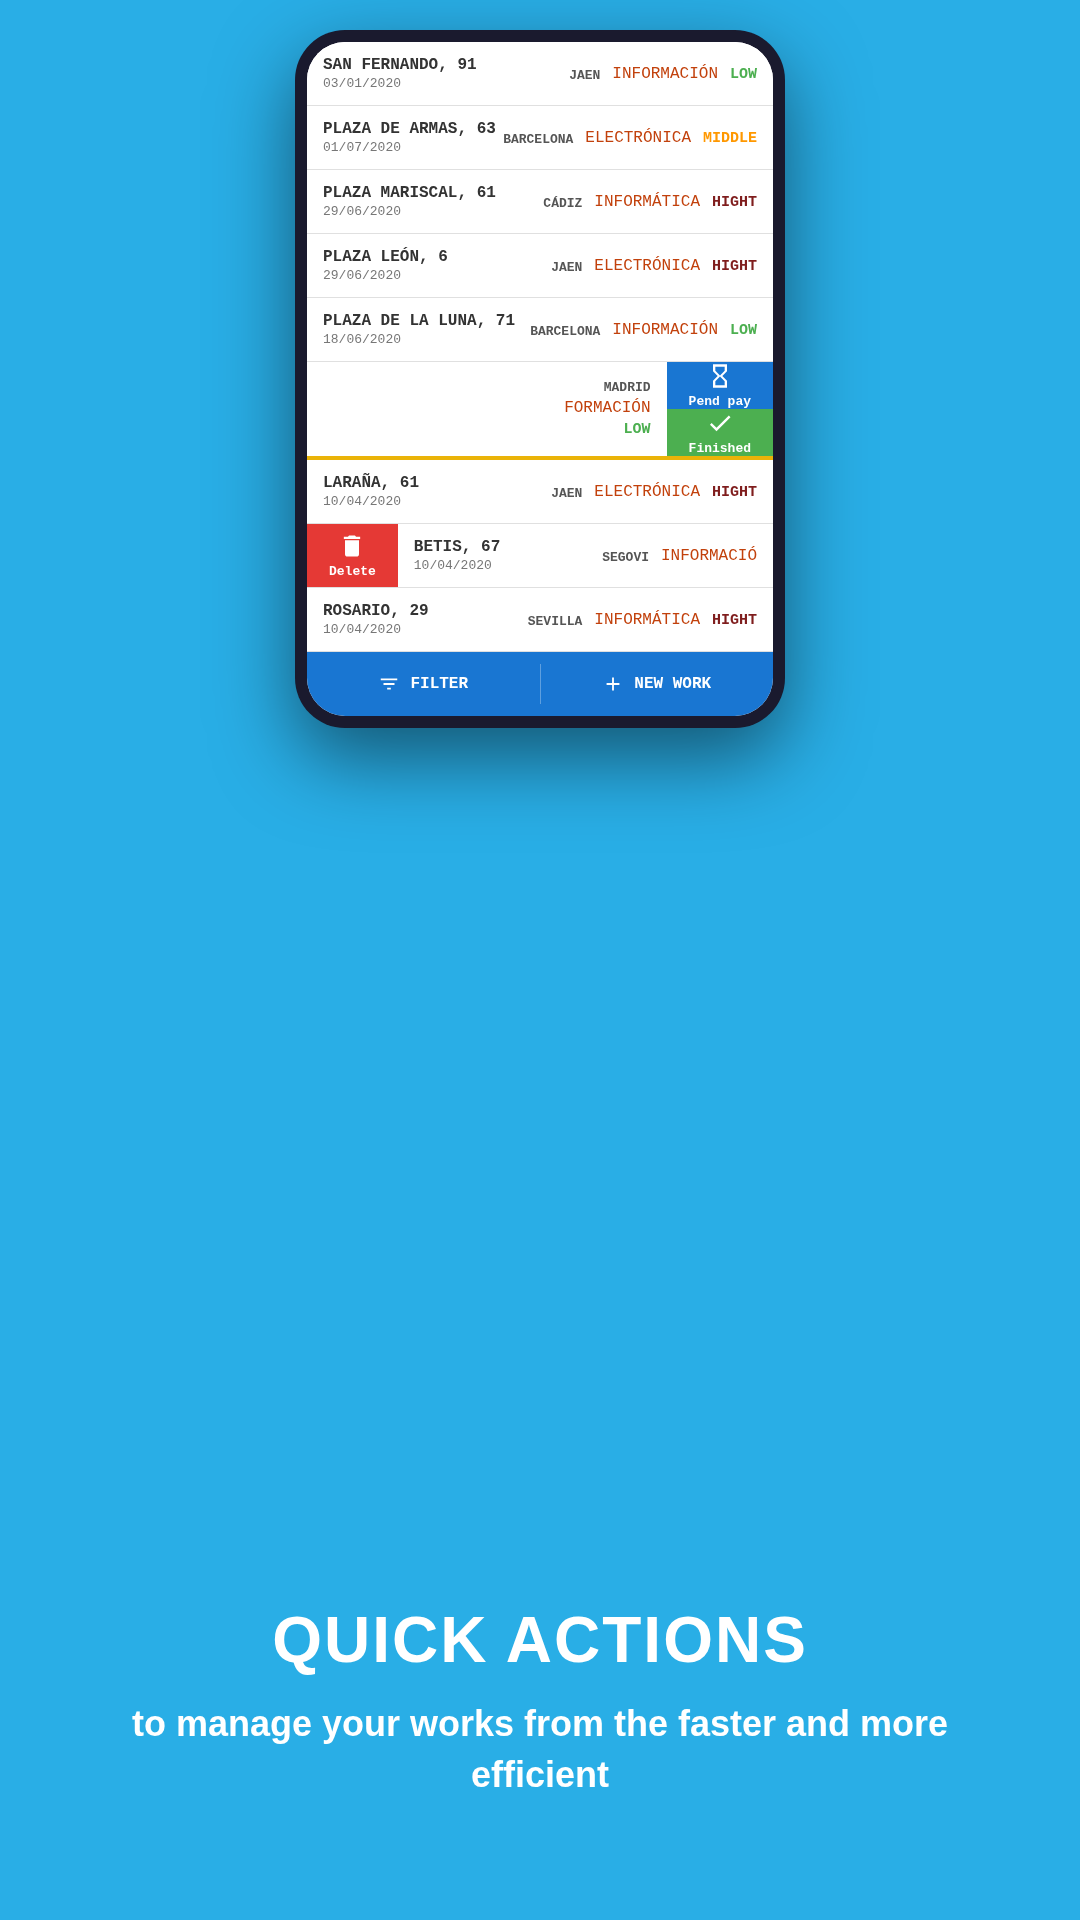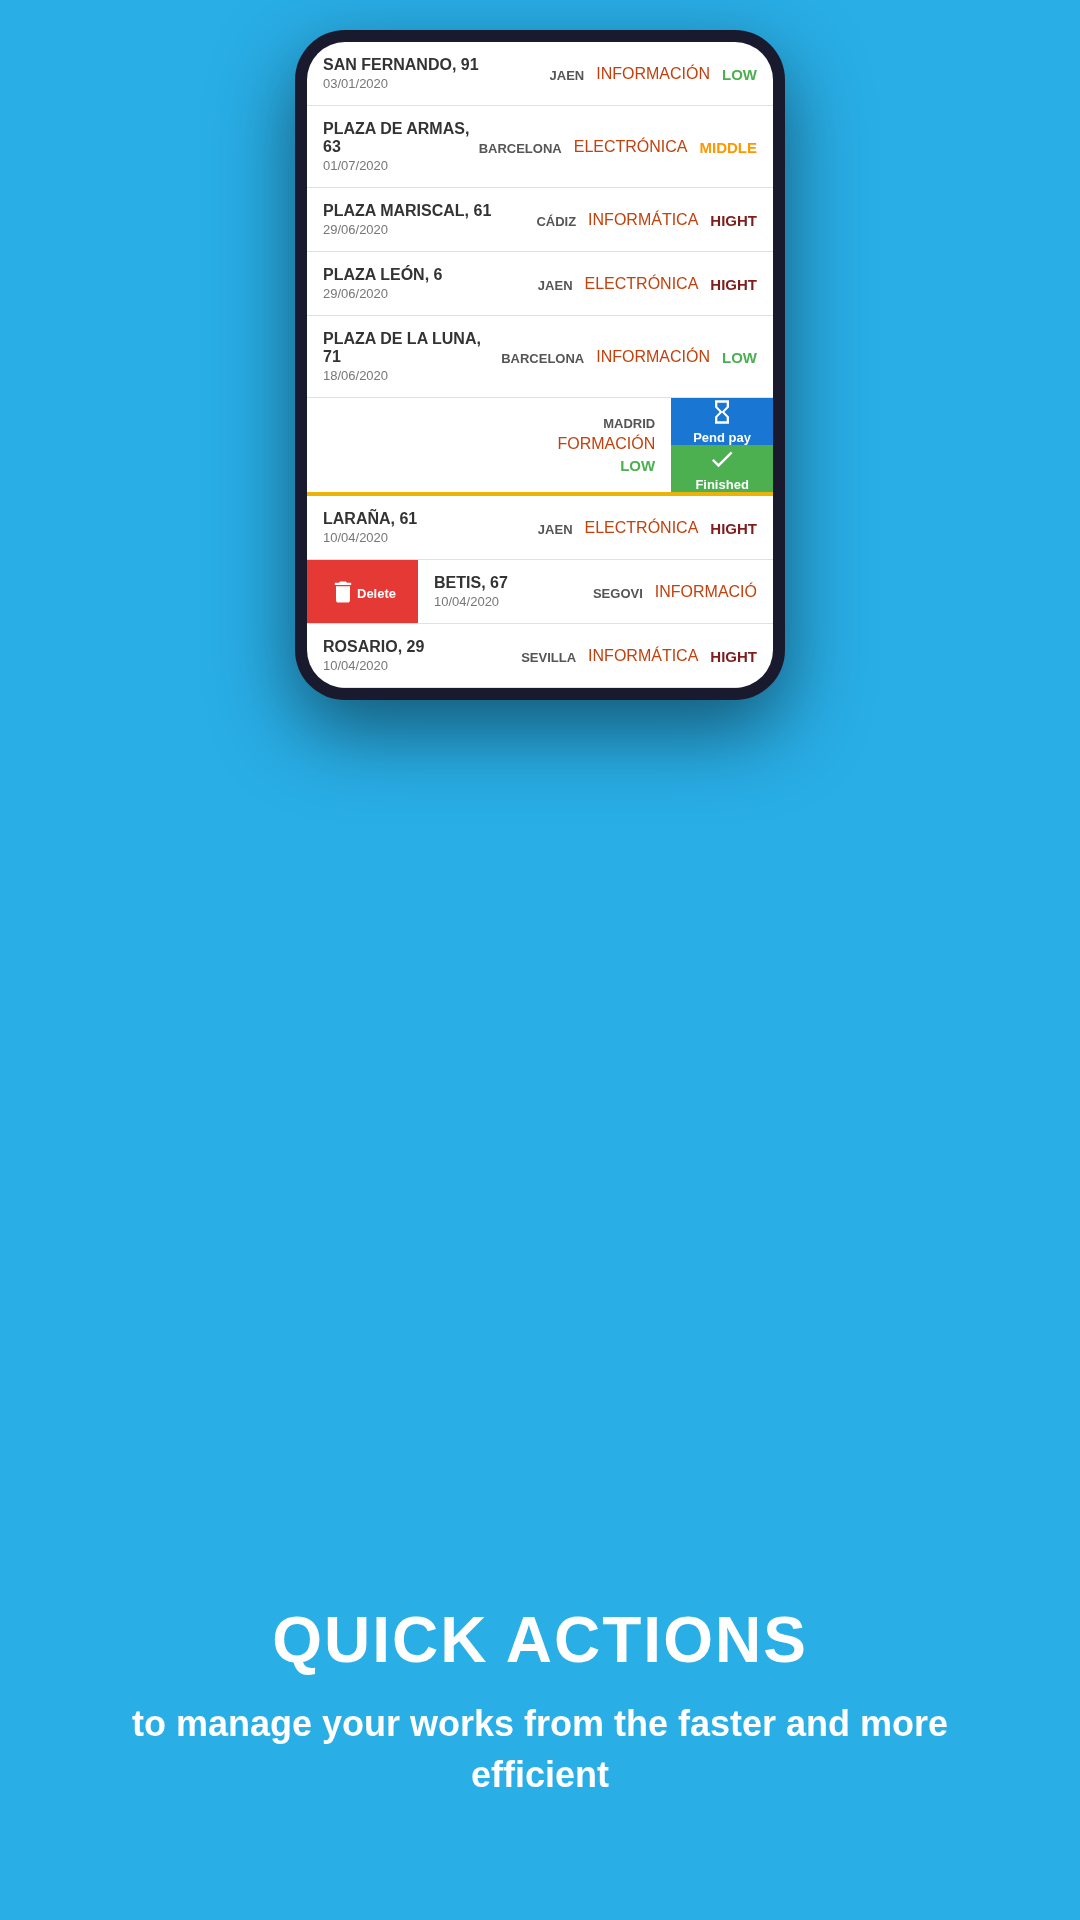--- a/index.html
+++ b/index.html
@@ -25,20 +25,21 @@
       justify-content: center;
     }
 
     .phone-frame {
       width: 490px;
       background: #1a1a2e;
       border-radius: 50px;
       padding: 12px;
       box-shadow: 0 30px 80px rgba(0,0,0,0.5);
       margin-top: 30px;
+      font-family: Liberation Mono, monospace;
     }
 
     .phone-screen {
       background: #fff;
       border-radius: 38px;
       overflow: hidden;
       position: relative;
     }
 
     
@@ -135,21 +136,21 @@
       justify-content: center;
       padding: 0 22px;
       gap: 4px;
       min-width: 90px;
     }
 
     .action-delete {
       background: #e53935;
       color: white;
       display: flex;
-      flex-direction: row;
+      flex-direction: column;
       align-items: center;
       justify-content: center;
       padding: 0 22px;
       min-width: 80px;
     }
 
     .action-label {
       font-size: 13px;
       font-weight: bold;
     }
@@ -383,20 +384,35 @@
             <div class="work-item-right">
               <span class="work-item-city">SEVILLA</span>
               <span class="work-item-category">INFORMÁTICA</span>
               <span class="priority-badge priority-high">HIGHT</span>
             </div>
           </div>
         </div>
 
       </div>
 
+      <div class="bottom-bar">
+        <div class="bottom-btn">
+          <svg width="22" height="22" viewBox="0 0 24 24" fill="white">
+            <path d="M10 18h4v-2h-4v2zM3 6v2h18V6H3zm3 7h12v-2H6v2z"></path>
+          </svg>
+          <span>FILTER</span>
+        </div>
+        <div class="bottom-divider"></div>
+        <div class="bottom-btn">
+          <svg width="22" height="22" viewBox="0 0 24 24" fill="white">
+            <path d="M19 13h-6v6h-2v-6H5v-2h6V5h2v6h6v2z"></path>
+          </svg>
+          <span>NEW WORK</span>
+        </div>
+      </div>
 
     </div>
   </div>
 </div>
 
 <div class="text-section">
   <div class="headline">QUICK ACTIONS</div>
   <div class="subheadline">to manage your works from the faster and more efficient</div>
 </div>
 

